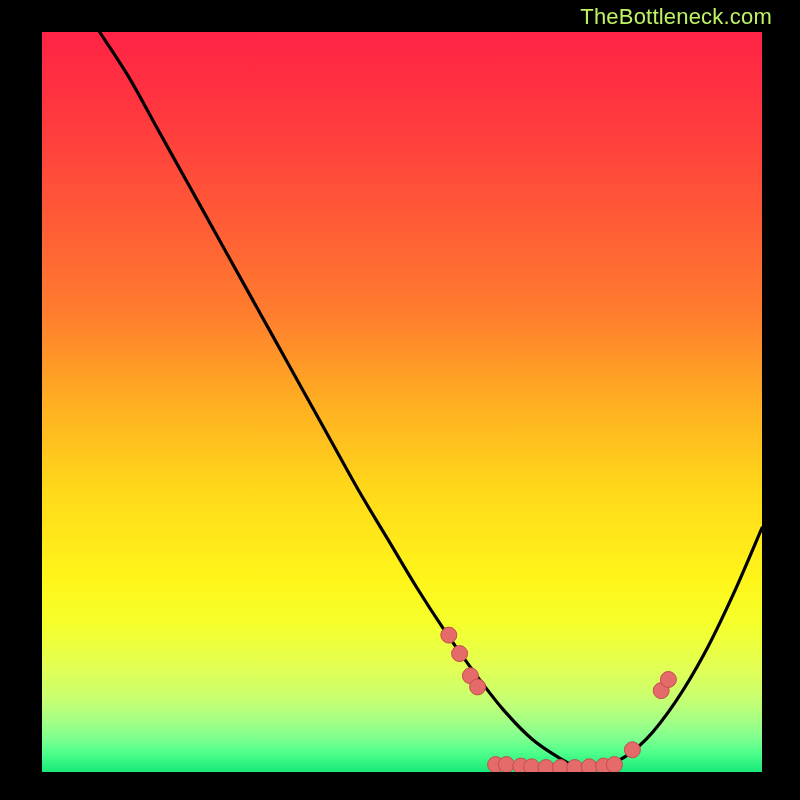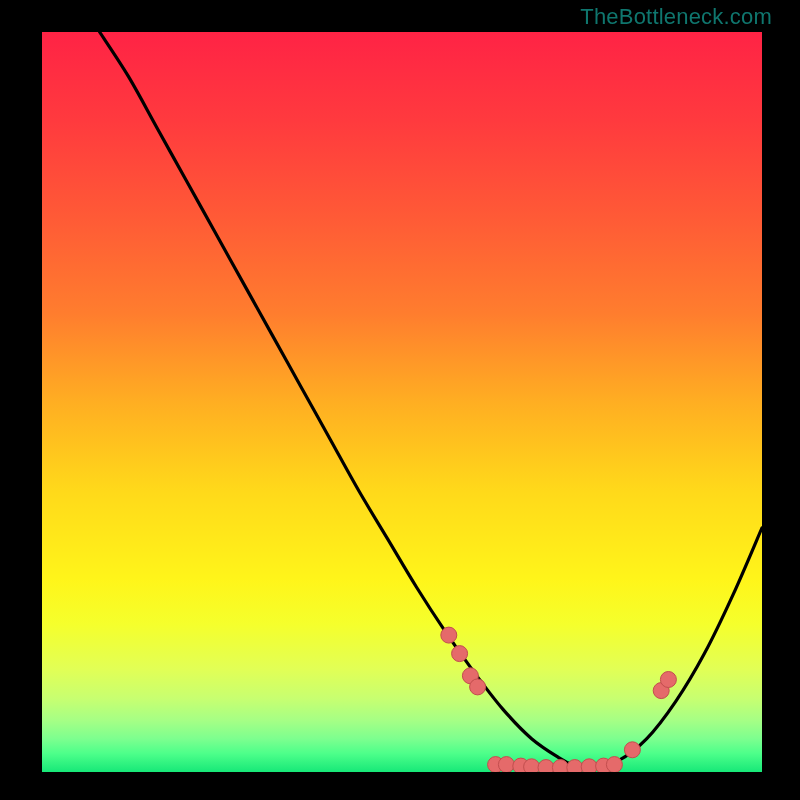--- a/index.html
+++ b/index.html
@@ -39,21 +39,21 @@
     top: 0;
     width: 100%;
     height: 100%;
   }
   .watermark {
     position: absolute;
     top: 4px;
     right: 28px;
     font-family: Arial, Helvetica, sans-serif;
     font-size: 22px;
-    color: #0f766e;
+    color: #bef264;
     letter-spacing: 0.2px;
   }
 </style>
 </head>
 <body>
 
 <div class="frame">
 
   <div class="plot">
 

